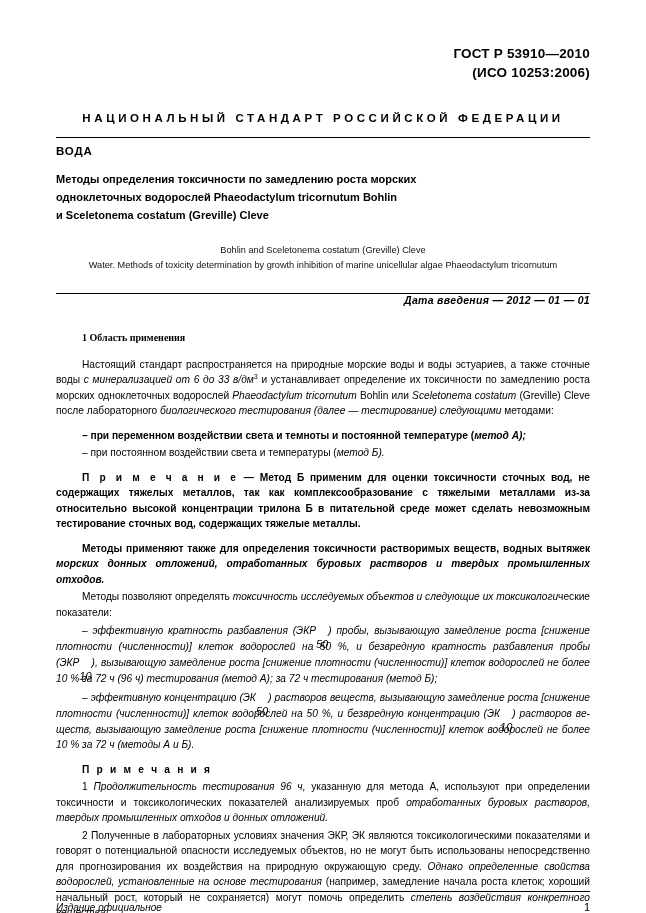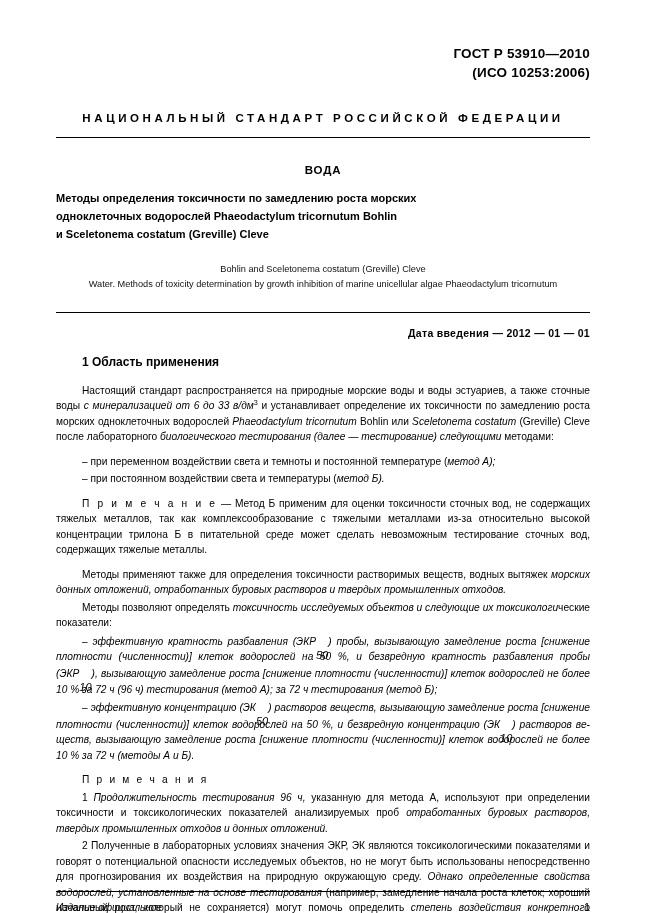--- a/index.html
+++ b/index.html
@@ -44,22 +44,22 @@
     letter-spacing: 3.6px;
   }
 
   .rule-top {
     margin-top: 13px;
     border-top: 1.6px solid #000;
   }
 
   
   .title-main {
-    margin-top: 26px;
-    text-align: center;
+    margin-top: 7px;
+    text-align: left;
     font-weight: bold;
     font-size: 11.5px;
     letter-spacing: 0.8px;
   }
   .title-sub {
     margin-top: 14px;
     font-weight: bold;
     font-size: 11px;
     line-height: 1.62;
   }
@@ -76,33 +76,34 @@
   .title-en .l {
     display: block;
   }
 
   .rule-bottom {
     margin-top: 20px;
     border-top: 1.1px solid #000;
   }
 
   .date-intro {
-    margin-top: 14px;
     text-align: right;
     font-weight: bold;
     font-size: 10.5px;
     letter-spacing: 0.3px;
+    font-style: italic;
   }
 
   
   .section-heading {
-    margin-top: 16px;
-    font-weight: bold;
-    font-size: 12px;
+    margin-top: 26px;
+    font-weight: bold;
+    font-size: 10px;
     padding-left: 26px;
+    font-family: Liberation Serif, serif;
   }
 
   .body {
     margin-top: 14px;
     font-size: 10.2px;
     line-height: 1.52;
     text-align: justify;
   }
   .body p {
     margin: 0 0 2px 0;
@@ -124,20 +125,21 @@
     top: 14px;
   }
   sup {
     font-size: 7.2px;
     vertical-align: baseline;
     position: relative;
     top: -4px;
   }
   .gap-before {
     margin-top: 9px !important;
+    font-weight: bold;
   }
 
   
   .footer {
     position: absolute;
     left: 56px;
     right: 56px;
     bottom: 44px;
   }
   .footer-rule {

